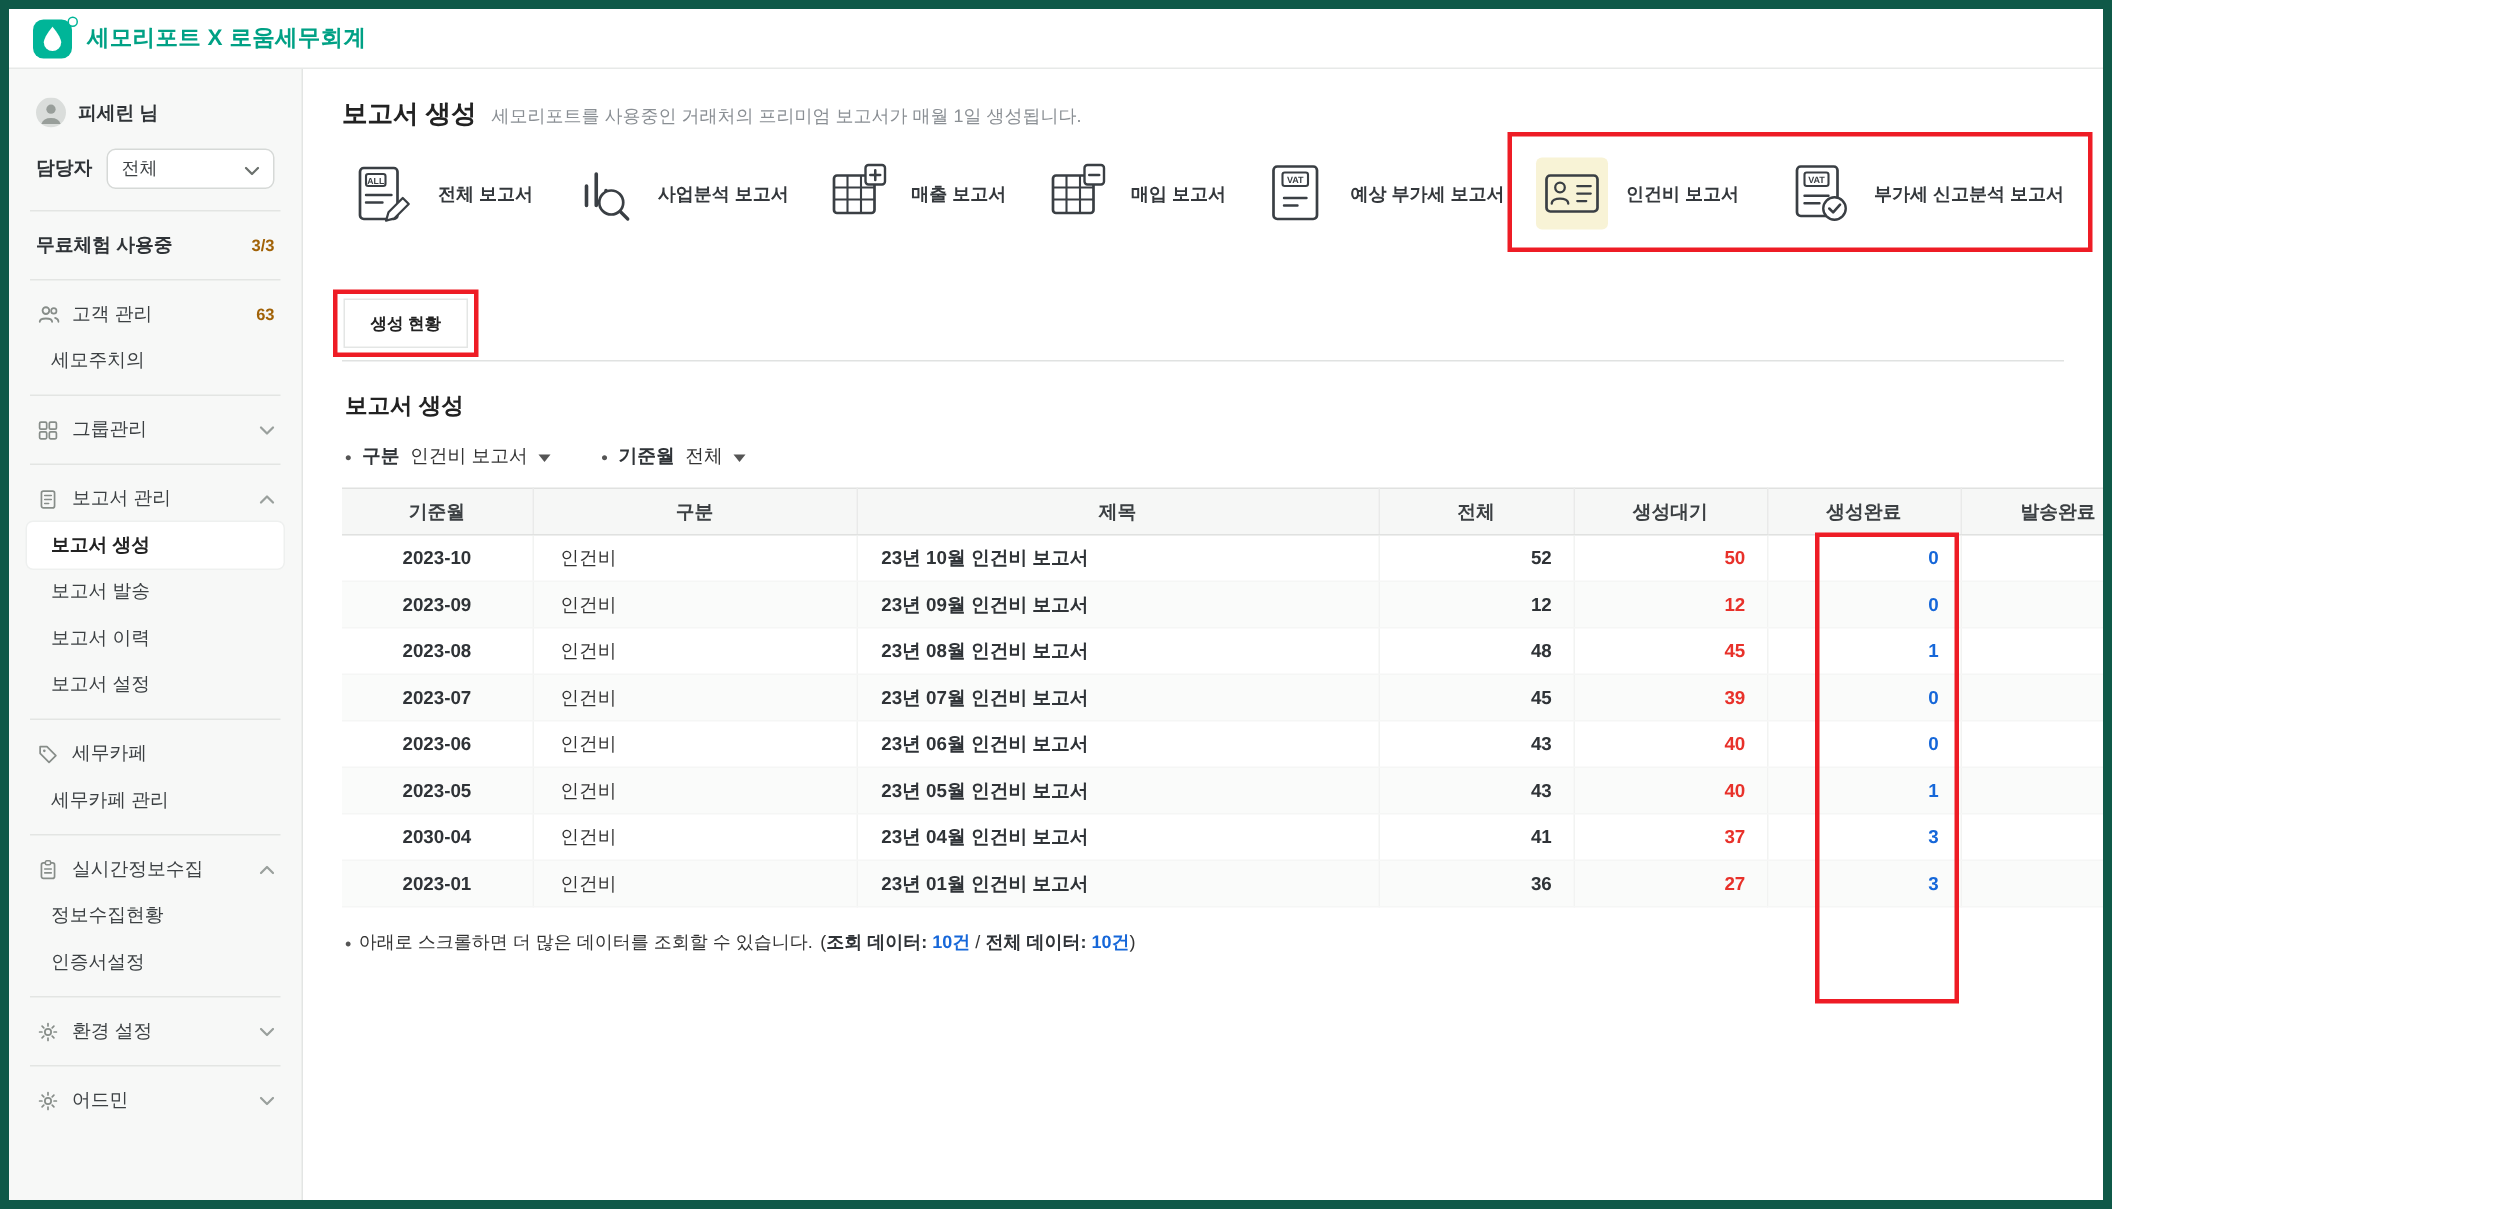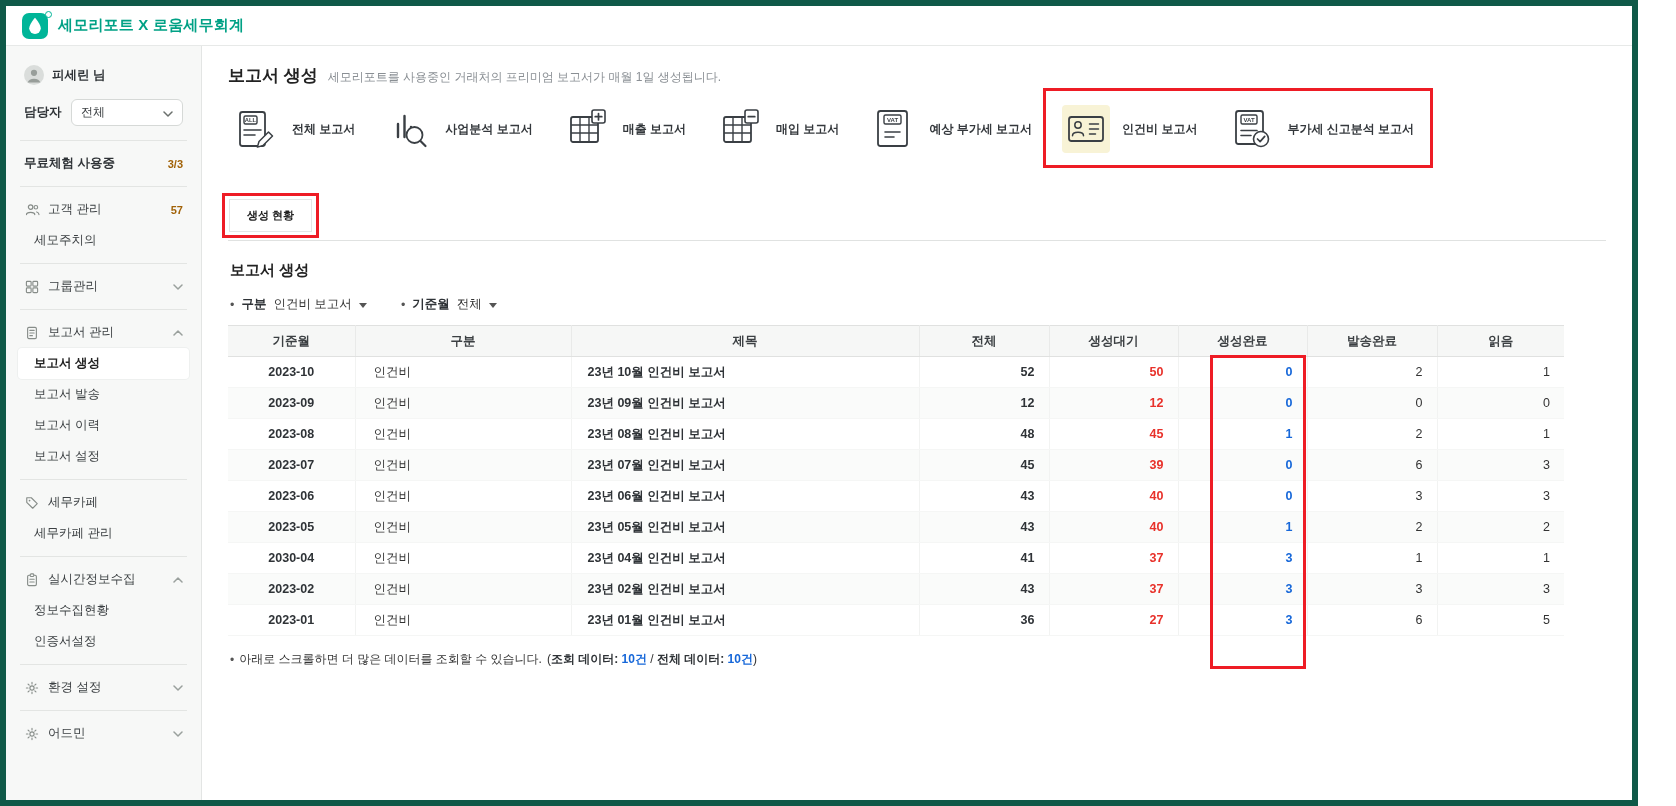--- a/index.html
+++ b/index.html
@@ -1,19 +1,19 @@
 <!DOCTYPE html>
 <html><head>
 <meta charset="utf-8">
 <style>
   * { margin:0; padding:0; box-sizing:border-box; }
   html,body { background:#ffffff; }
   body { font-family:"Liberation Sans","DejaVu Sans",sans-serif; color:#333; }
 
-  .frame { width:1638px; height:806px; border:6px solid #0f5948; background:#fff;
+  .frame { width:1408px; height:806px; border:6px solid #0f5948; background:#fff;
            display:flex; flex-direction:column; overflow:hidden; }
 
   
   .topbar { height:40px; flex:0 0 auto; background:#fff; border-bottom:1px solid #e7e9e8;
             display:flex; align-items:center; gap:10px; padding:0 16px; }
   .logo { width:26px; height:26px; border-radius:7px; background:#00b598;
           display:flex; align-items:center; justify-content:center; position:relative; flex:0 0 auto; }
   .logo::after { content:""; position:absolute; top:-2px; right:-4px; width:5px; height:5px;
                  border:1.5px solid #00b598; border-radius:50%; background:#fff; }
   .app-title { color:#00a185; font-weight:bold; font-size:15px; letter-spacing:0.2px; }
@@ -147,21 +147,21 @@
       <div class="s-row">
         <span class="s-icon">
           <svg width="15" height="15" viewBox="0 0 16 16">
             <circle cx="6" cy="5.4" r="2.4" fill="none" stroke="#878d89" stroke-width="1.3"></circle>
             <path d="M1.6 13.4 c0-3.2 8.8-3.2 8.8 0" fill="none" stroke="#878d89" stroke-width="1.3" stroke-linecap="round"></path>
             <circle cx="11.6" cy="5.6" r="1.9" fill="none" stroke="#878d89" stroke-width="1.2"></circle>
             <path d="M12.5 10.6 c1.7 0.5 2.4 1.4 2.4 2.8" fill="none" stroke="#878d89" stroke-width="1.2" stroke-linecap="round"></path>
           </svg>
         </span>
         <span class="s-label">고객 관리</span>
-        <span class="s-num">57</span>
+        <span class="s-num">63</span>
       </div>
       <div class="s-sub">세모주치의</div>
 
       <div class="s-divider"></div>
 
       <div class="s-row">
         <span class="s-icon">
           <svg width="14" height="14" viewBox="0 0 16 16">
             <rect x="1.6" y="1.6" width="5.4" height="5.4" rx="1" fill="none" stroke="#878d89" stroke-width="1.3"></rect>
             <rect x="9" y="1.6" width="5.4" height="5.4" rx="1" fill="none" stroke="#878d89" stroke-width="1.3"></rect>
@@ -481,30 +481,20 @@
                   <td class="c0">2030-04</td>
                   <td class="c1">인건비</td>
                   <td class="c2">23년 04월 인건비 보고서</td>
                   <td class="c3">41</td>
                   <td class="c4">37</td>
                   <td class="c5">3</td>
                   <td class="c6">1</td>
                   <td class="c7">1</td>
                 </tr>
                 <tr>
-                  <td class="c0">2023-02</td>
-                  <td class="c1">인건비</td>
-                  <td class="c2">23년 02월 인건비 보고서</td>
-                  <td class="c3">43</td>
-                  <td class="c4">37</td>
-                  <td class="c5">3</td>
-                  <td class="c6">3</td>
-                  <td class="c7">3</td>
-                </tr>
-                <tr>
                   <td class="c0">2023-01</td>
                   <td class="c1">인건비</td>
                   <td class="c2">23년 01월 인건비 보고서</td>
                   <td class="c3">36</td>
                   <td class="c4">27</td>
                   <td class="c5">3</td>
                   <td class="c6">6</td>
                   <td class="c7">5</td>
                 </tr>
               </tbody>

